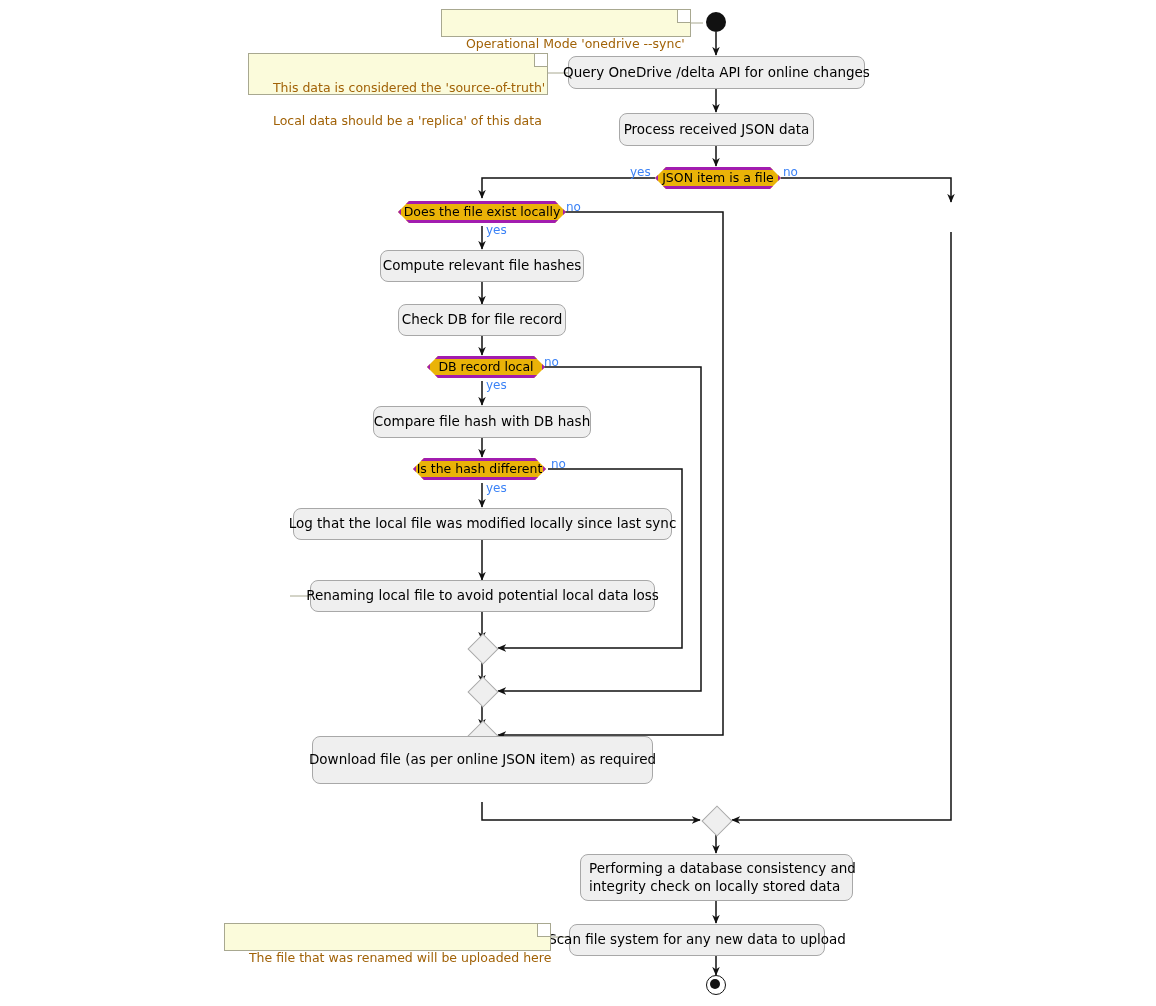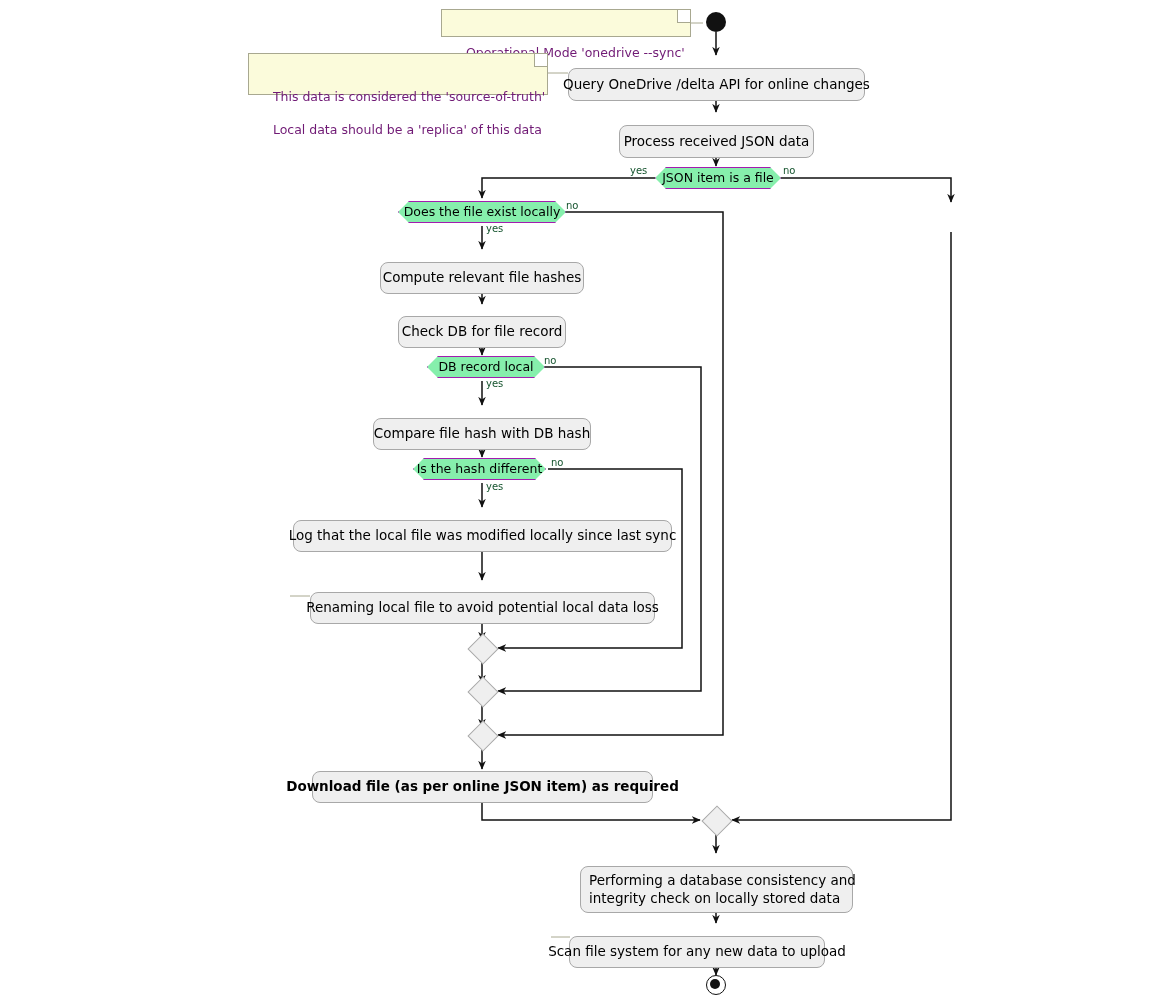--- a/index.html
+++ b/index.html
@@ -33,46 +33,45 @@
     white-space: pre;
     line-height: 1.28;
   }
   
   .activity {
     background: #EFEFEF;
     border: 1px solid #A8A8A8;
     border-radius: 8px;
     font-size: 13.5px;
     padding: 0 11px;
-    margin-top: 12px;
   }
   
   .decision {
-    background: #86efac;
-    border: 1px solid #a21caf;
+    background: #eab308;
+    border: 3px solid #a21caf;
     font-size: 12.5px;
     padding: 0 6px;
     clip-path: polygon(0% 50%, 11px 0%, calc(100% - 11px) 0%, 100% 50%, calc(100% - 11px) 100%, 11px 100%);
   }
   
   .merge {
     position: absolute;
     background: #EFEFEF;
     border: 1px solid #A8A8A8;
     transform: rotate(45deg);
   }
   
   .note {
     position: absolute;
     background: #FBFBDB;
     border: 1px solid #A8A890;
     box-sizing: border-box;
     font-size: 12.5px;
-    color: #701a75;
-    padding: 18px 8px 4px 8px;
+    color: #a16207;
+    padding: 9px 8px 4px 8px;
     line-height: 1.32;
     white-space: pre;
   }
   .note .fold {
     position: absolute;
     top: 0;
     right: 0;
     width: 12px;
     height: 12px;
     background: #ffffff;
@@ -102,22 +101,22 @@
     position: absolute;
     left: 3.4px;
     top: 3.4px;
     width: 10px;
     height: 10px;
     border-radius: 50%;
     background: #111111;
   }
   .edge-label {
     position: absolute;
-    font-size: 10px;
-    color: #14532d;
+    font-size: 12px;
+    color: #3b82f6;
     white-space: pre;
   }
 </style>
 </head>
 <body>
 
 <div id="canvas">
 
   <svg id="wires" viewBox="0 0 1156 1006">
     <defs>
@@ -248,31 +247,35 @@
 
   <div class="node activity" style="left:310px; top:580px; width:345px; height:32px;">
     <span>Renaming local file to avoid potential local data loss</span>
   </div>
 
 
   <div class="merge" style="left:472px; top:638px; width:20px; height:20px;"></div>
   <div class="merge" style="left:472px; top:681px; width:20px; height:20px;"></div>
   <div class="merge" style="left:472px; top:725px; width:20px; height:20px;"></div>
 
-  <div class="node activity" style="left:312px; top:759px; width:341px; height:32px;font-weight:bold;">
+  <div class="node activity" style="left:312px; top:736px; width:341px; height:48px;">
     <span>Download file (as per online JSON item) as required</span>
   </div>
 
   <div class="merge" style="left:706px; top:810px; width:20px; height:20px;"></div>
 
   <div class="node activity" style="left:580px; top:854px; width:273px; height:47px; flex-direction:column; align-items:flex-start; justify-content:center; padding-left:8px;">
     <span>Performing a database consistency and</span>
     <span>integrity check on locally stored data</span>
   </div>
 
   <div class="node activity" style="left:569px; top:924px; width:256px; height:32px;">
     <span>Scan file system for any new data to upload</span>
   </div>
 
+  <div class="note" style="left:224px; top:923px; width:327px; height:28px;">
+    <span>The file that was renamed will be uploaded here</span>
+    <span class="fold"></span>
+  </div>
 
   <div class="end-node" style="left:706px; top:975px;"></div>
 
 </div>
 
 </body></html>

